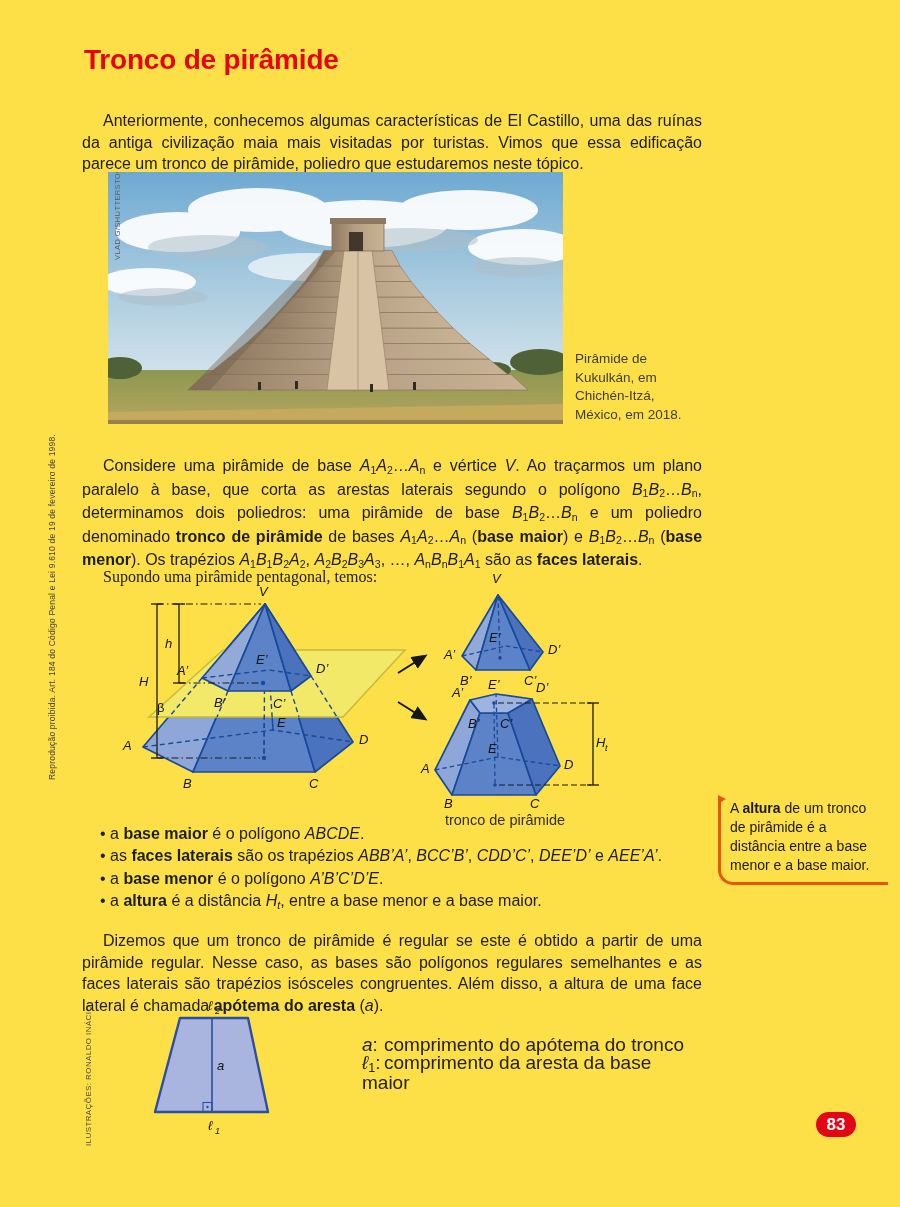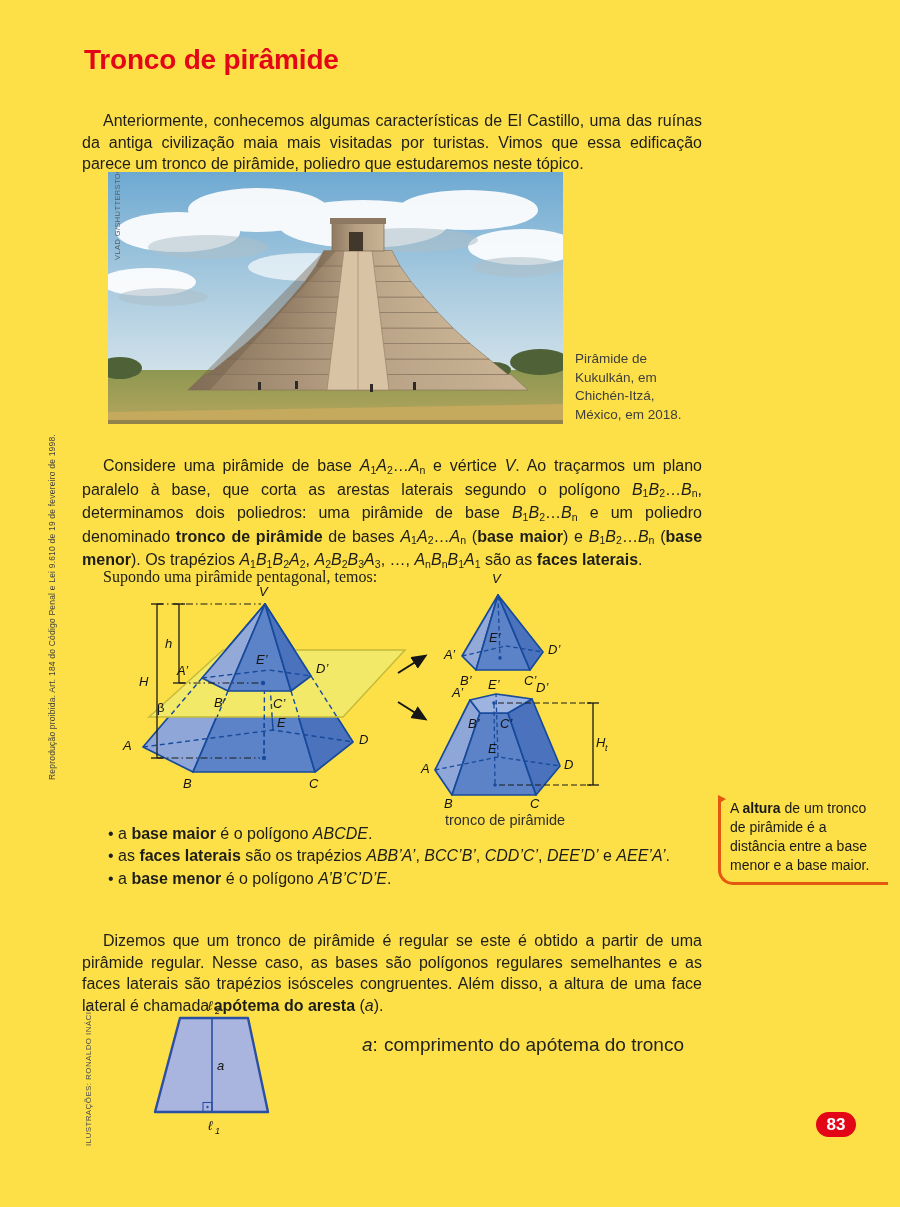--- a/index.html
+++ b/index.html
@@ -14,21 +14,21 @@
   .indent{text-indent:21px;margin-top:18px;}
   #intro-par{left:82px;top:92px;width:620px;}
   #photo-box{left:108px;top:172px;width:455px;height:252px;overflow:hidden;}
   #photo-credit{left:5px;top:88px;font-size:7.5px;color:#55616a;letter-spacing:.4px;}
   #photo-caption{left:575px;top:350px;width:125px;font-size:13.5px;line-height:18.5px;color:#3e3e3d;}
   #consider-par{left:82px;top:437px;width:620px;}
   #supondo-par{left:82px;top:548px;width:620px;font-family:Liberation Serif, serif;}
   sub{font-size:66%;vertical-align:baseline;position:relative;bottom:-0.25em;}
   #figure-caption{left:420px;top:812px;width:170px;text-align:center;font-size:14.5px;color:#2f2f2e;}
   #list-intro{left:82px;top:799px;width:500px;}
-  #bullet-list{left:108px;top:823px;width:612px;}
+  #bullet-list{left:100px;top:823px;width:612px;}
   .bullet{line-height:22.4px;font-size:16px;}
   .bullet::before{content:"• ";}
   #regular-par{left:82px;top:912px;width:620px;}
   #note-box{left:702px;top:797px;width:152px;padding:2px 6px 7px 9px;
             border-left:3px solid #e4570f;border-bottom:3px solid #e4570f;
             border-bottom-left-radius:15px;font-size:14px;line-height:19px;color:#191919;margin-left:16px;}
   #note-box::before{content:"";position:absolute;left:-3px;top:-2px;width:0;height:0;
             border-left:8px solid #e4570f;border-top:4px solid transparent;border-bottom:5px solid transparent;}
   #legend{left:362px;top:1036px;width:340px;font-size:19px;line-height:18px;color:#222;}
   .legsym{display:inline-block;width:22px;}
@@ -245,20 +245,21 @@
     <text class="slbl" x="208" y="177">H</text>
     <text class="slbl-sm" x="217" y="181">t</text>
   </svg>
 
   <div class="abs" id="figure-caption">tronco de pirâmide</div>
 
   <div class="abs" id="bullet-list">
     <div class="bullet">a <b>base maior</b> é o polígono <i>ABCDE</i>.</div>
     <div class="bullet">as <b>faces laterais</b> são os trapézios <i>ABB’A’</i>, <i>BCC’B’</i>, <i>CDD’C’</i>, <i>DEE’D’</i> e <i>AEE’A’</i>.</div>
     <div class="bullet">a <b>base menor</b> é o polígono <i>A’B’C’D’E</i>.</div>
+    <div class="bullet">a <b>altura</b> é a distância <i>H</i><sub><i>t</i></sub>, entre a base menor e a base maior.</div>
   </div>
 
   <div class="abs" id="note-box">
     <span>A <b>altura</b> de um tronco de pirâmide é a distância entre a base menor e a base maior.</span>
   </div>
 
   <p class="abs bodytext indent" id="regular-par">Dizemos que um tronco de pirâmide é regular se este é obtido a partir de uma pirâmide regular. Nesse caso, as bases são polígonos regulares semelhantes e as faces laterais são trapézios isósceles congruentes. Além disso, a altura de uma face lateral é chamada <b>apótema do aresta</b> (<i>a</i>).</p>
 
   <svg class="abs" style="left:146px;top:998px" width="135" height="140" viewBox="0 0 135 140">
     <polygon points="34,20 102,20 122,114 9,114" fill="#a9b5de" stroke="#2b4fa2" stroke-width="2.4" stroke-linejoin="round"></polygon>
@@ -267,17 +268,18 @@
     <circle cx="61.5" cy="109" r="1.2" fill="#2b4fa2"></circle>
     <text class="slbl" x="71" y="72">a</text>
     <text class="slbl" x="62" y="12">ℓ</text>
     <text class="slbl-sm" x="69" y="16">2</text>
     <text class="slbl" x="62" y="132">ℓ</text>
     <text class="slbl-sm" x="69" y="136">1</text>
   </svg>
 
   <div class="abs" id="legend">
     <div class="legrow"><span class="legsym"><i>a</i>:</span><span>comprimento do apótema do tronco</span></div>
+    <div class="legrow"><span class="legsym"><i>ℓ</i><sub>1</sub>:</span><span>comprimento da aresta da base maior</span></div>
   </div>
 
   <div class="abs" id="page-badge">83</div>
 
 </div>
 
 </body></html>

